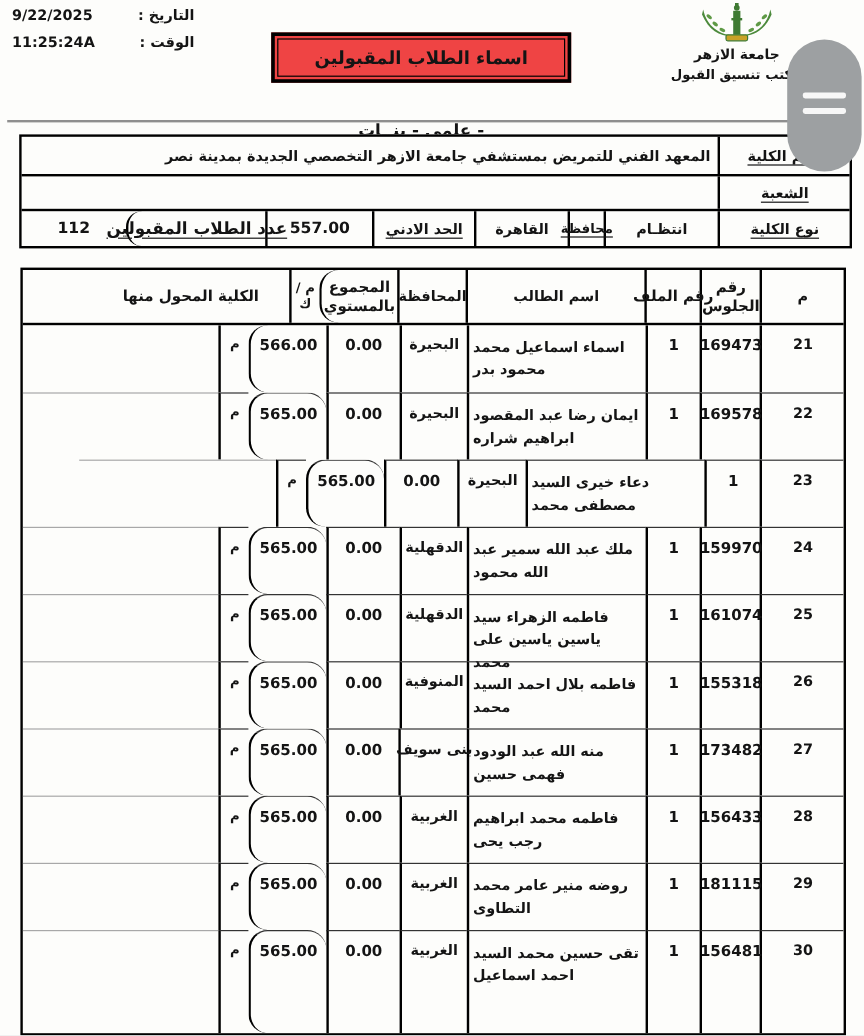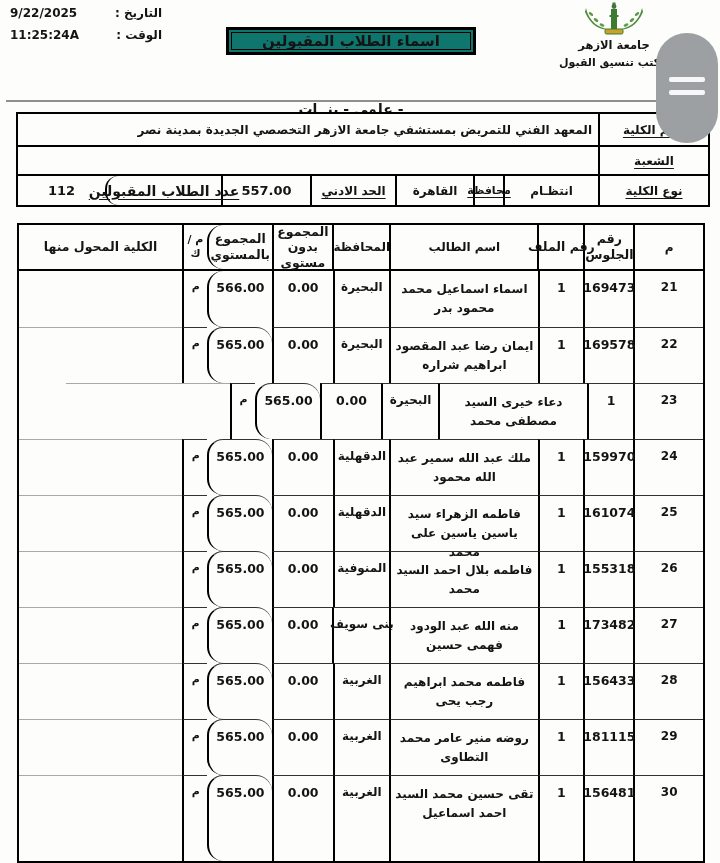--- a/index.html
+++ b/index.html
@@ -8,22 +8,22 @@
     position:relative; width:720px; height:863px; margin:0 auto;
     background:#fdfdfb; overflow:hidden;
     font-family:"DejaVu Sans", sans-serif; font-weight:bold; color:#141414;
     direction:rtl;
   }
   
   .datetime { position:absolute; left:10px; top:6px; width:152px; direction:rtl; }
   .dt-row { display:flex; justify-content:space-between; font-size:12px; margin-bottom:8px; }
   .dt-value { direction:ltr; unicode-bidi:isolate; }
   .title-box {
-    position:absolute; left:226px; top:27px; width:250px; height:28px;
-    border:3px solid #000; background:#0f766e; padding:2px;
+    position:absolute; left:226px; top:27px; width:250px; height:42px;
+    border:3px solid #000; background:#ef4444; padding:2px;
   }
   .title-inner {
     width:100%; height:100%; border:1px solid #000;
     display:flex; align-items:center; justify-content:center; font-size:15px;
   }
   .subtitle { position:absolute; left:226px; top:76px; width:250px; text-align:center; font-size:14px;margin-top:25px; }
   .org { position:absolute; left:561px; top:2px; width:106px; text-align:center; }
   .org svg { display:block; margin:0 auto; }
   .org-line1 { font-size:11.5px; margin-top:2px; }
   .org-line2 { font-size:11px; margin-top:4px; white-space:nowrap; }
@@ -68,21 +68,21 @@
   .t-row:last-child { height:auto; flex:1; }
   .t-row + .t-row > .c { border-top:1.5px solid #333; }
   .t-row + .t-row > .c-tr { border-top:1px solid #a8a8a8; }
   .c {
     border-left:2px solid #000; display:flex; justify-content:center; align-items:flex-start;
     padding-top:9px; font-size:12.5px; overflow:visible;
   }
   .c-idx  { width:70px; font-size:12px; }
   .c-seat { width:50px; }
   .c-file { width:46px; white-space:nowrap; }
-  .c-name { width:149px; padding:9px 3px 0; text-align:center; line-height:1.6; font-size:12px; }
+  .c-name { width:149px; padding:9px 3px 0; text-align:left; line-height:1.6; font-size:12px; }
   .c-gov  { width:57px; white-space:nowrap; font-size:12px; }
   .c-wo   { width:61px; }
   .c-with { width:65px;border-radius:16px; }
   .c-mk   { width:25px; font-size:11px; }
   .c-tr   { width:164px; border-left:none; }
 </style>
 </head>
 <body>
 
 <div class="page">
@@ -151,21 +151,20 @@
     </div>
   </div>
 
   <div class="main-table">
     <div class="thead">
       <div class="c c-idx">م</div>
       <div class="c c-seat">رقم الجلوس</div>
       <div class="c c-file">رقم الملف</div>
       <div class="c c-name">اسم الطالب</div>
       <div class="c c-gov">المحافظة</div>
-      <div class="c c-wo">المجموع بدون مستوي</div>
       <div class="c c-with">المجموع بالمستوي</div>
       <div class="c c-mk">م / ك</div>
       <div class="c c-tr">الكلية المحول منها</div>
     </div>
     <div class="tbody">
 
         <div class="t-row">
           <div class="c c-idx">21</div>
           <div class="c c-seat num">169473</div>
           <div class="c c-file num">1</div>

